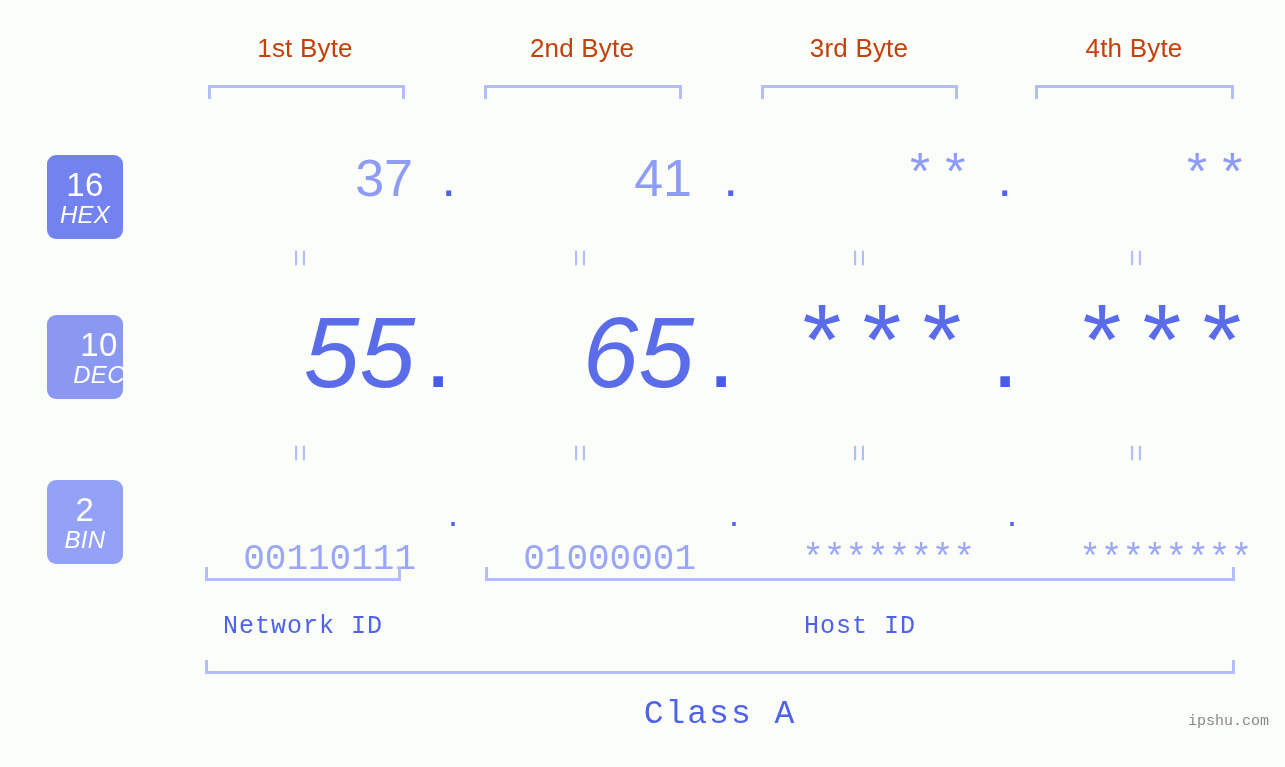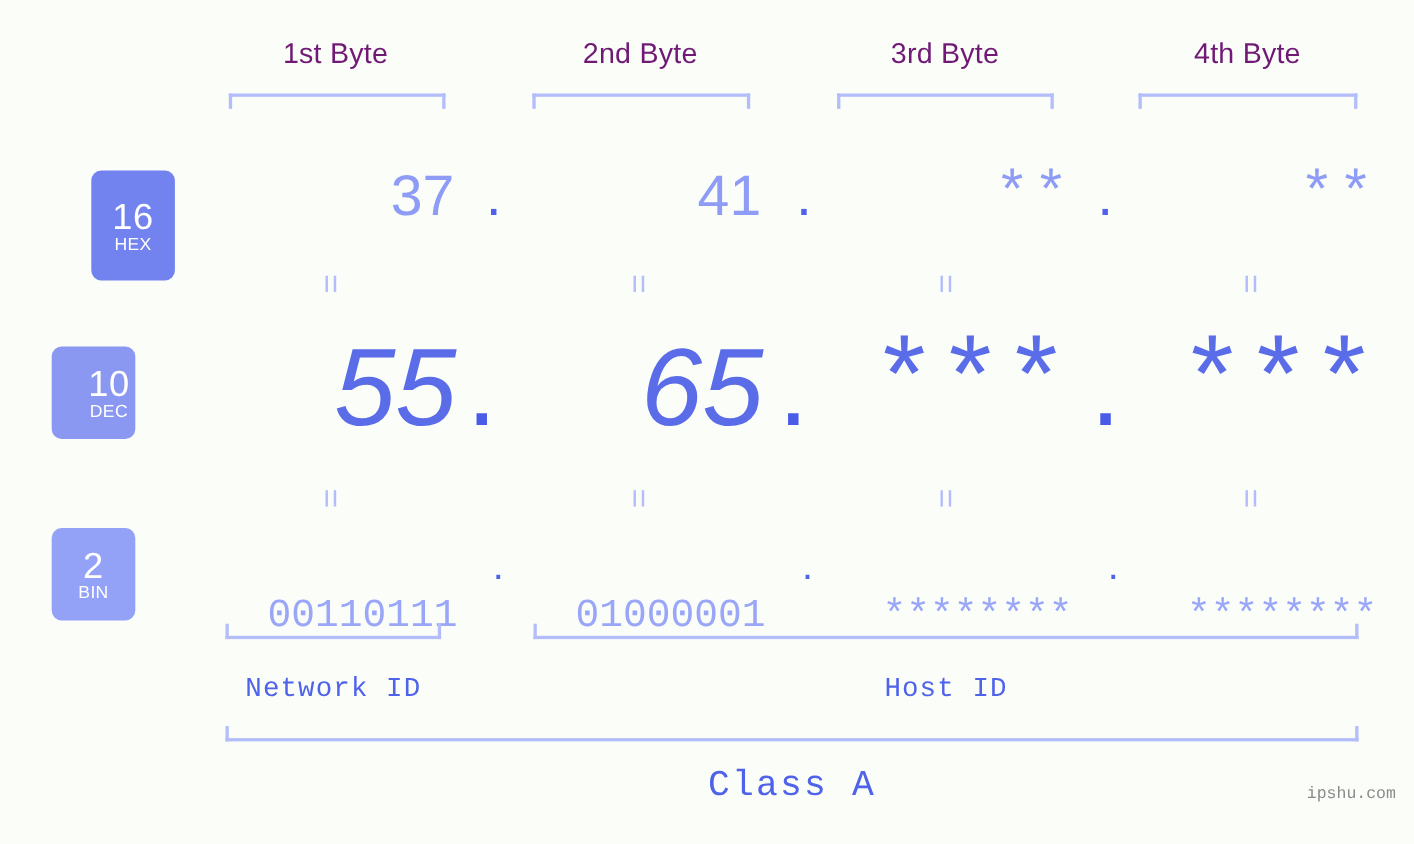--- a/index.html
+++ b/index.html
@@ -33,37 +33,38 @@
     align-items: center;
     justify-content: center;
     line-height: 1;
   }
   .badge .base {
     font-size: 33px;
     font-weight: 400;
     letter-spacing: 0.5px;
   }
   .badge .name {
-    font-size: 16px;
+    font-size: 24px;
     font-weight: 400;
     margin-top: 2px;
     letter-spacing: 0.3px;
-  }
-  #badge-hex { left: 47px; top: 155px;  height: 100px; background: #7282ee; margin-left: 36px; }
+    font-style: italic;
+  }
+  #badge-hex { left: 47px; top: 155px;  height: 84px; background: #7282ee; }
   #badge-dec { left: 47px; top: 315px;  height: 84px; background: #8b98f2; padding-left: 28px; }
   #badge-bin { left: 47px; top: 480px;  height: 84px; background: #93a2f7; }
 
   
   .byte-label {
     position: absolute;
     top: 33px;
     width: 230px;
     text-align: center;
     font-size: 26px;
-    color: #701a75;
+    color: #c2410c;
     font-family: "Liberation Sans", sans-serif;
     letter-spacing: 0.2px;
   }
 
   
   .bracket-top {
     position: absolute;
     height: 14px;
     border-top: 3px solid #b4bdfb;
     border-left: 3px solid #b4bdfb;

